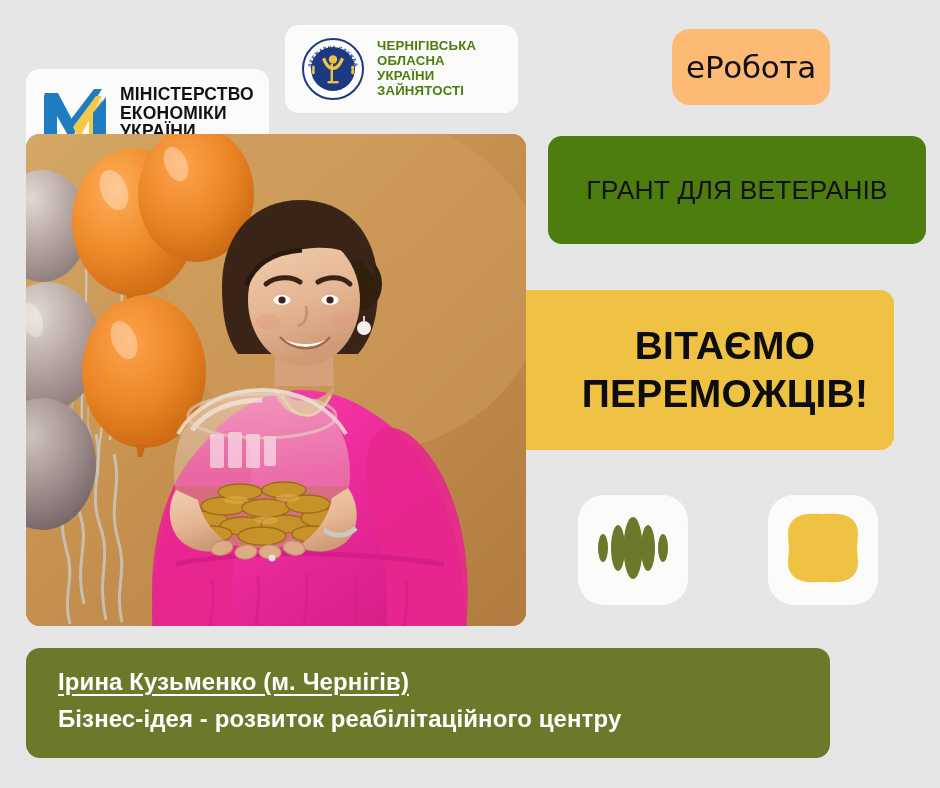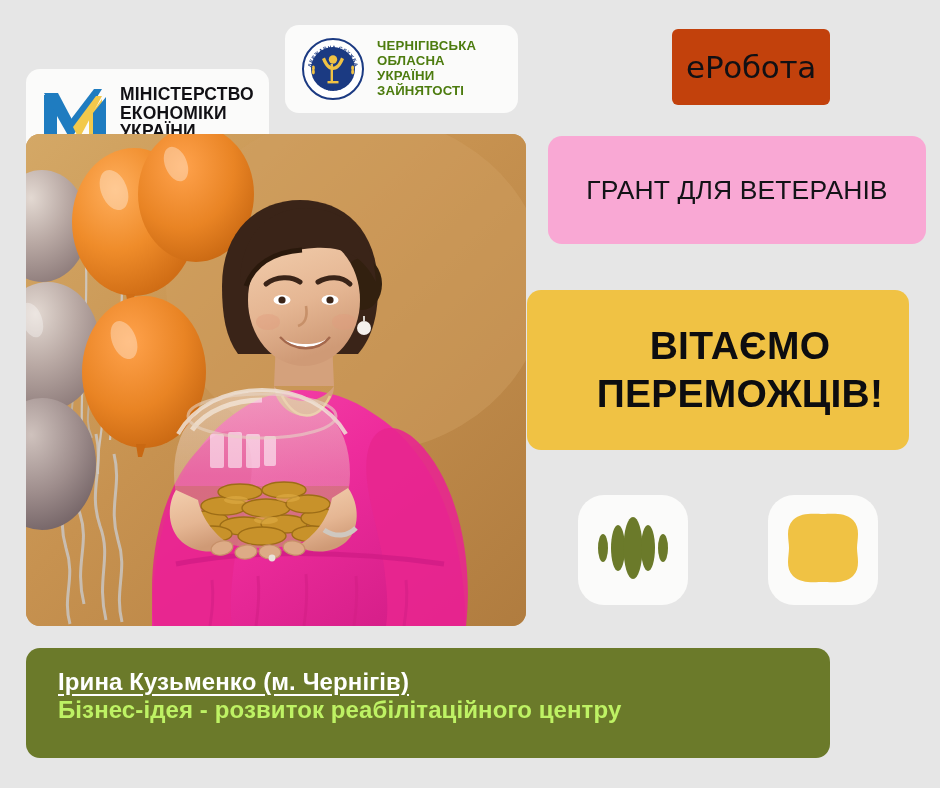--- a/index.html
+++ b/index.html
@@ -65,52 +65,52 @@
     font-size: 13.2px;
     font-weight: 700;
     color: #4d7c0f;
     letter-spacing: 0.2px;
     white-space: nowrap;
   }
 
   
   #erobota-badge {
     left: 672px; top: 29px; width: 158px; height: 76px;
-    border-radius: 6px;
+    border-radius: 18px;
     display: flex; align-items: center; justify-content: center;
-    background: #c2410c;
+    background: #fdba74;
   }
   #erobota-badge .label {
     font-size: 31px;
     font-weight: 500;
     color: #111014;
     letter-spacing: -0.3px;
     font-family: "DejaVu Sans", "Liberation Sans", sans-serif;
   }
 
   
   #grant-title-card {
     left: 548px; top: 136px; width: 378px; height: 108px;
     border-radius: 14px;
     display: flex; flex-direction: column;
     align-items: center; justify-content: center;
-    background: #f9a8d4;
+    background: #4d7c0f;
   }
   #grant-title-card .line {
     font-size: 26.5px;
     font-weight: 400;
     color: #131317;
     letter-spacing: 0.1px;
     line-height: 1.3;
     white-space: nowrap;
   }
 
   
   #congrats-card {
-    left: 527px; top: 290px; width: 382px; height: 160px;
+    left: 512px; top: 290px; width: 382px; height: 160px;
     border-radius: 14px;
     background: #f0c244;
     display: flex; flex-direction: column;
     align-items: center; justify-content: center; padding-left: 44px;
   }
   #congrats-card .line {
     font-size: 39px;
     font-weight: 700;
     color: #0d0d10;
     line-height: 1.22;
@@ -154,23 +154,24 @@
     display: inline-block;
     font-size: 24px;
     font-weight: 700;
     color: #ffffff;
     text-decoration: underline;
     text-underline-offset: 4px;
     letter-spacing: 0.1px;
   }
   #caption-bar .idea {
     display: block;
+    margin-top: 9px;
     font-size: 24px;
     font-weight: 700;
-    color: #bef264;
+    color: #ffffff;
     letter-spacing: 0.1px;
   }
 </style>
 </head>
 <body>
 
 <div class="canvas">
 
   <div class="card" id="logo-ministry">
     <span class="min-mark">

